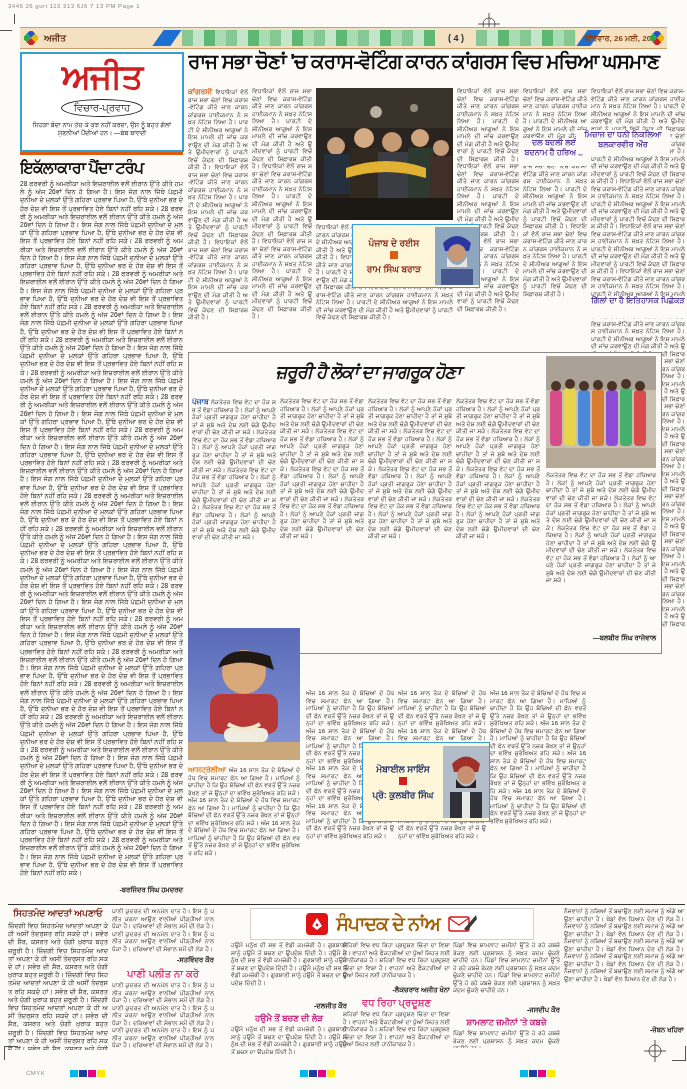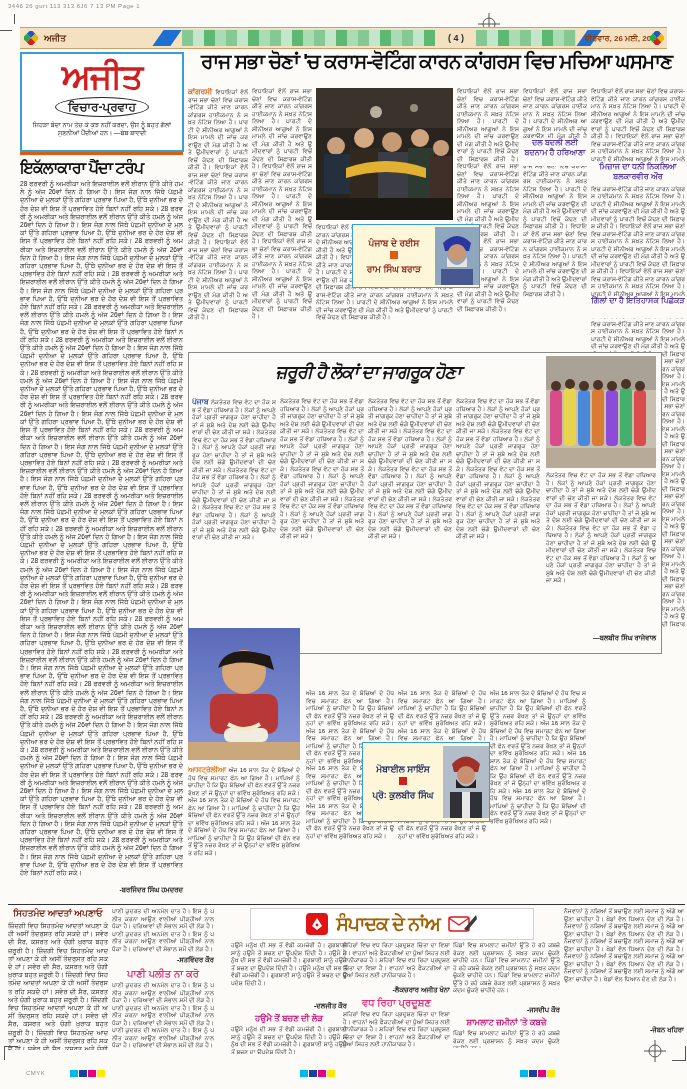--- a/index.html
+++ b/index.html
@@ -12,31 +12,31 @@
   
   .hbar{background:#f4e1c2;border-top:1px solid #c9a06a;border-bottom:1px solid #c9a06a;}
   .hbar-title{font-size:9px;font-weight:bold;color:#5a2a10;}
   .greens{background:repeating-linear-gradient(90deg,#86c893 0 11px,#c3e5c9 11px 22px,#5db873 22px 33px,#aadcb4 33px 44px);}
   .slash{background:#1d6fd1;transform:skewX(-35deg);}
   .pagenum{font-size:9px;font-weight:bold;color:#25303c;}
   .hdate{font-size:8px;font-weight:bold;color:#8a3d10;text-align:right;}
   
   .mast{border:2px solid #35a0d8;background:#fff;text-align:center;}
   .mast-title{font-size:34px;font-weight:bold;color:#d01f1f;line-height:36px;letter-spacing:-1px;}
-  .motto{display:inline-block;border:1.5px solid #222;border-radius:50%;padding:2px 12px;font-size:12px;font-weight:bold;color:#222;}
+  .motto{display:inline-block;border:1.5px solid #222;border-radius:50%;padding:2px 12px;font-size:10px;font-weight:normal;color:#222;}
   .quote{font-size:6.4px;line-height:8px;color:#111;text-align:center;padding:0 3px;}
   .orange-rule{background:#e05a10;}
   
   .txt{font-size:6px;line-height:7.5px;text-align:justify;color:#242424;overflow:hidden;word-break:break-all;}
   .txt-lg{font-size:6.6px;line-height:8.2px;}
   .lead{font-weight:bold;font-size:7.5px;}
   .sig{font-size:6.8px;font-weight:bold;text-align:right;color:#111;}
   
   .h-ed{font-size:16px;font-weight:bold;color:#111;letter-spacing:-1px;white-space:nowrap;overflow:hidden;}
-  .h-a1{font-size:20px;font-weight:bold;color:#0d0d0d;text-align:center;letter-spacing:-1px;white-space:nowrap;overflow:hidden;}
+  .h-a1{font-size:20px;font-weight:bold;color:#0d0d0d;text-align:left;letter-spacing:-1px;white-space:nowrap;overflow:hidden;}
   .h-a2{font-size:18px;font-weight:bold;font-style:italic;color:#151515;text-align:center;letter-spacing:-1px;white-space:nowrap;overflow:hidden;}
   .h-a3{font-size:16px;font-weight:bold;color:#0d0d0d;text-align:center;letter-spacing:-1px;white-space:nowrap;overflow:hidden;}
   .subhead{font-size:8px;font-weight:bold;color:#5b3f9e;text-align:center;background:#fcfbf8;line-height:10px;overflow:hidden;}
   .lh-maroon{font-size:9px;font-weight:bold;color:#7a1f10;text-align:center;}
   .lh-pink{font-size:10px;font-weight:bold;color:#e0347c;text-align:center;}
   .lh-mag{font-size:8.5px;font-weight:bold;color:#c41878;text-align:center;}
   
   .pbox{border:1.5px solid #35a0d8;background:#fdf6d8;display:flex;align-items:center;overflow:hidden;}
   .pbox .nm{flex:1;text-align:center;font-weight:bold;color:#8c1f12;font-size:9px;line-height:11px;}
   .pbox .nm .sq{display:inline-block;width:8px;height:8px;background:#e05a10;margin:2px 0;}
@@ -128,21 +128,21 @@
     <rect x="0" y="110" width="137" height="22" fill="#1c1814"></rect>
   </svg>
   <div class="abs txt" style="left:316px;top:224px;width:137px;height:124px;">ਵਿਧਾਇਕਾਂ ਵੱਲੋਂ ਰਾਜ ਸਭਾ ਚੋਣਾਂ ਵਿਚ ਕਰਾਸ-ਵੋਟਿੰਗ ਕੀਤੇ ਜਾਣ ਕਾਰਨ ਕਾਂਗਰਸ ਹਾਈਕਮਾਨ ਨੇ ਸਖ਼ਤ ਨੋਟਿਸ ਲਿਆ ਹੈ। ਪਾਰਟੀ ਦੇ ਸੀਨੀਅਰ ਆਗੂਆਂ ਨੇ ਇਸ ਮਾਮਲੇ ਦੀ ਜਾਂਚ ਕਰਵਾਉਣ ਦੀ ਮੰਗ ਕੀਤੀ ਹੈ ਅਤੇ ਉਮੀਦਵਾਰਾਂ ਨੂੰ ਪਾਰਟੀ ਵਿਚੋਂ ਕੱਢਣ ਦੀ ਸਿਫ਼ਾਰਸ਼ ਕੀਤੀ ਹੈ। ਵਿਧਾਇਕਾਂ ਵੱਲੋਂ ਰਾਜ ਸਭਾ ਚੋਣਾਂ ਵਿਚ ਕਰਾਸ-ਵੋਟਿੰਗ ਕੀਤੇ ਜਾਣ ਕਾਰਨ ਕਾਂਗਰਸ ਹਾਈਕਮਾਨ ਨੇ ਸਖ਼ਤ ਨੋਟਿਸ ਲਿਆ ਹੈ। ਪਾਰਟੀ ਦੇ ਸੀਨੀਅਰ ਆਗੂਆਂ ਨੇ ਇਸ ਮਾਮਲੇ ਦੀ ਜਾਂਚ ਕਰਵਾਉਣ ਦੀ ਮੰਗ ਕੀਤੀ ਹੈ ਅਤੇ ਉਮੀਦਵਾਰਾਂ ਨੂੰ ਪਾਰਟੀ ਵਿਚੋਂ ਕੱਢਣ ਦੀ ਸਿਫ਼ਾਰਸ਼ ਕੀਤੀ ਹੈ। ਵਿਧਾਇਕਾਂ ਵੱਲੋਂ ਰਾਜ ਸਭਾ ਚੋਣਾਂ ਵਿਚ ਕਰਾਸ-ਵੋਟਿੰਗ ਕੀਤੇ ਜਾਣ ਕਾਰਨ ਕਾਂਗਰਸ ਹਾਈਕਮਾਨ ਨੇ ਸਖ਼ਤ ਨੋਟਿਸ ਲਿਆ ਹੈ। ਪਾਰਟੀ ਦੇ ਸੀਨੀਅਰ ਆਗੂਆਂ ਨੇ ਇਸ ਮਾਮਲੇ ਦੀ ਜਾਂਚ ਕਰਵਾਉਣ ਦੀ ਮੰਗ ਕੀਤੀ ਹੈ ਅਤੇ ਉਮੀਦਵਾਰਾਂ ਨੂੰ ਪਾਰਟੀ ਵਿਚੋਂ ਕੱਢਣ ਦੀ ਸਿਫ਼ਾਰਸ਼ ਕੀਤੀ ਹੈ। </div>
 
   <div class="abs txt" style="left:457px;top:88px;width:62px;height:260px;">ਵਿਧਾਇਕਾਂ ਵੱਲੋਂ ਰਾਜ ਸਭਾ ਚੋਣਾਂ ਵਿਚ ਕਰਾਸ-ਵੋਟਿੰਗ ਕੀਤੇ ਜਾਣ ਕਾਰਨ ਕਾਂਗਰਸ ਹਾਈਕਮਾਨ ਨੇ ਸਖ਼ਤ ਨੋਟਿਸ ਲਿਆ ਹੈ। ਪਾਰਟੀ ਦੇ ਸੀਨੀਅਰ ਆਗੂਆਂ ਨੇ ਇਸ ਮਾਮਲੇ ਦੀ ਜਾਂਚ ਕਰਵਾਉਣ ਦੀ ਮੰਗ ਕੀਤੀ ਹੈ ਅਤੇ ਉਮੀਦਵਾਰਾਂ ਨੂੰ ਪਾਰਟੀ ਵਿਚੋਂ ਕੱਢਣ ਦੀ ਸਿਫ਼ਾਰਸ਼ ਕੀਤੀ ਹੈ। ਵਿਧਾਇਕਾਂ ਵੱਲੋਂ ਰਾਜ ਸਭਾ ਚੋਣਾਂ ਵਿਚ ਕਰਾਸ-ਵੋਟਿੰਗ ਕੀਤੇ ਜਾਣ ਕਾਰਨ ਕਾਂਗਰਸ ਹਾਈਕਮਾਨ ਨੇ ਸਖ਼ਤ ਨੋਟਿਸ ਲਿਆ ਹੈ। ਪਾਰਟੀ ਦੇ ਸੀਨੀਅਰ ਆਗੂਆਂ ਨੇ ਇਸ ਮਾਮਲੇ ਦੀ ਜਾਂਚ ਕਰਵਾਉਣ ਦੀ ਮੰਗ ਕੀਤੀ ਹੈ ਅਤੇ ਉਮੀਦਵਾਰਾਂ ਨੂੰ ਪਾਰਟੀ ਵਿਚੋਂ ਕੱਢਣ ਦੀ ਸਿਫ਼ਾਰਸ਼ ਕੀਤੀ ਹੈ। ਵਿਧਾਇਕਾਂ ਵੱਲੋਂ ਰਾਜ ਸਭਾ ਚੋਣਾਂ ਵਿਚ ਕਰਾਸ-ਵੋਟਿੰਗ ਕੀਤੇ ਜਾਣ ਕਾਰਨ ਕਾਂਗਰਸ ਹਾਈਕਮਾਨ ਨੇ ਸਖ਼ਤ ਨੋਟਿਸ ਲਿਆ ਹੈ। ਪਾਰਟੀ ਦੇ ਸੀਨੀਅਰ ਆਗੂਆਂ ਨੇ ਇਸ ਮਾਮਲੇ ਦੀ ਜਾਂਚ ਕਰਵਾਉਣ ਦੀ ਮੰਗ ਕੀਤੀ ਹੈ ਅਤੇ ਉਮੀਦਵਾਰਾਂ ਨੂੰ ਪਾਰਟੀ ਵਿਚੋਂ ਕੱਢਣ ਦੀ ਸਿਫ਼ਾਰਸ਼ ਕੀਤੀ ਹੈ। </div>
   <div class="abs txt" style="left:523px;top:88px;width:64px;height:260px;">ਵਿਧਾਇਕਾਂ ਵੱਲੋਂ ਰਾਜ ਸਭਾ ਚੋਣਾਂ ਵਿਚ ਕਰਾਸ-ਵੋਟਿੰਗ ਕੀਤੇ ਜਾਣ ਕਾਰਨ ਕਾਂਗਰਸ ਹਾਈਕਮਾਨ ਨੇ ਸਖ਼ਤ ਨੋਟਿਸ ਲਿਆ ਹੈ। ਪਾਰਟੀ ਦੇ ਸੀਨੀਅਰ ਆਗੂਆਂ ਨੇ ਇਸ ਮਾਮਲੇ ਦੀ ਜਾਂਚ ਕਰਵਾਉਣ ਦੀ ਮੰਗ ਕੀਤੀ ਹੈ ਅਤੇ ਉਮੀਦਵਾਰਾਂ ਨੂੰ ਪਾਰਟੀ ਵਿਚੋਂ ਕੱਢਣ ਦੀ ਸਿਫ਼ਾਰਸ਼ ਕੀਤੀ ਹੈ। ਵਿਧਾਇਕਾਂ ਵੱਲੋਂ ਰਾਜ ਸਭਾ ਚੋਣਾਂ ਵਿਚ ਕਰਾਸ-ਵੋਟਿੰਗ ਕੀਤੇ ਜਾਣ ਕਾਰਨ ਕਾਂਗਰਸ ਹਾਈਕਮਾਨ ਨੇ ਸਖ਼ਤ ਨੋਟਿਸ ਲਿਆ ਹੈ। ਪਾਰਟੀ ਦੇ ਸੀਨੀਅਰ ਆਗੂਆਂ ਨੇ ਇਸ ਮਾਮਲੇ ਦੀ ਜਾਂਚ ਕਰਵਾਉਣ ਦੀ ਮੰਗ ਕੀਤੀ ਹੈ ਅਤੇ ਉਮੀਦਵਾਰਾਂ ਨੂੰ ਪਾਰਟੀ ਵਿਚੋਂ ਕੱਢਣ ਦੀ ਸਿਫ਼ਾਰਸ਼ ਕੀਤੀ ਹੈ। ਵਿਧਾਇਕਾਂ ਵੱਲੋਂ ਰਾਜ ਸਭਾ ਚੋਣਾਂ ਵਿਚ ਕਰਾਸ-ਵੋਟਿੰਗ ਕੀਤੇ ਜਾਣ ਕਾਰਨ ਕਾਂਗਰਸ ਹਾਈਕਮਾਨ ਨੇ ਸਖ਼ਤ ਨੋਟਿਸ ਲਿਆ ਹੈ। ਪਾਰਟੀ ਦੇ ਸੀਨੀਅਰ ਆਗੂਆਂ ਨੇ ਇਸ ਮਾਮਲੇ ਦੀ ਜਾਂਚ ਕਰਵਾਉਣ ਦੀ ਮੰਗ ਕੀਤੀ ਹੈ ਅਤੇ ਉਮੀਦਵਾਰਾਂ ਨੂੰ ਪਾਰਟੀ ਵਿਚੋਂ ਕੱਢਣ ਦੀ ਸਿਫ਼ਾਰਸ਼ ਕੀਤੀ ਹੈ। </div>
 
   <div class="abs txt" style="left:591px;top:88px;width:94px;height:816px;">ਵਿਧਾਇਕਾਂ ਵੱਲੋਂ ਰਾਜ ਸਭਾ ਚੋਣਾਂ ਵਿਚ ਕਰਾਸ-ਵੋਟਿੰਗ ਕੀਤੇ ਜਾਣ ਕਾਰਨ ਕਾਂਗਰਸ ਹਾਈਕਮਾਨ ਨੇ ਸਖ਼ਤ ਨੋਟਿਸ ਲਿਆ ਹੈ। ਪਾਰਟੀ ਦੇ ਸੀਨੀਅਰ ਆਗੂਆਂ ਨੇ ਇਸ ਮਾਮਲੇ ਦੀ ਜਾਂਚ ਕਰਵਾਉਣ ਦੀ ਮੰਗ ਕੀਤੀ ਹੈ ਅਤੇ ਉਮੀਦਵਾਰਾਂ ਨੂੰ ਪਾਰਟੀ ਵਿਚੋਂ ਕੱਢਣ ਦੀ ਸਿਫ਼ਾਰਸ਼ ਕੀਤੀ ਹੈ। ਵਿਧਾਇਕਾਂ ਵੱਲੋਂ ਰਾਜ ਸਭਾ ਚੋਣਾਂ ਵਿਚ ਕਰਾਸ-ਵੋਟਿੰਗ ਕੀਤੇ ਜਾਣ ਕਾਰਨ ਕਾਂਗਰਸ ਹਾਈਕਮਾਨ ਨੇ ਸਖ਼ਤ ਨੋਟਿਸ ਲਿਆ ਹੈ। ਪਾਰਟੀ ਦੇ ਸੀਨੀਅਰ ਆਗੂਆਂ ਨੇ ਇਸ ਮਾਮਲੇ ਦੀ ਜਾਂਚ ਕਰਵਾਉਣ ਦੀ ਮੰਗ ਕੀਤੀ ਹੈ ਅਤੇ ਉਮੀਦਵਾਰਾਂ ਨੂੰ ਪਾਰਟੀ ਵਿਚੋਂ ਕੱਢਣ ਦੀ ਸਿਫ਼ਾਰਸ਼ ਕੀਤੀ ਹੈ। ਵਿਧਾਇਕਾਂ ਵੱਲੋਂ ਰਾਜ ਸਭਾ ਚੋਣਾਂ ਵਿਚ ਕਰਾਸ-ਵੋਟਿੰਗ ਕੀਤੇ ਜਾਣ ਕਾਰਨ ਕਾਂਗਰਸ ਹਾਈਕਮਾਨ ਨੇ ਸਖ਼ਤ ਨੋਟਿਸ ਲਿਆ ਹੈ। ਪਾਰਟੀ ਦੇ ਸੀਨੀਅਰ ਆਗੂਆਂ ਨੇ ਇਸ ਮਾਮਲੇ ਦੀ ਜਾਂਚ ਕਰਵਾਉਣ ਦੀ ਮੰਗ ਕੀਤੀ ਹੈ ਅਤੇ ਉਮੀਦਵਾਰਾਂ ਨੂੰ ਪਾਰਟੀ ਵਿਚੋਂ ਕੱਢਣ ਦੀ ਸਿਫ਼ਾਰਸ਼ ਕੀਤੀ ਹੈ। ਵਿਧਾਇਕਾਂ ਵੱਲੋਂ ਰਾਜ ਸਭਾ ਚੋਣਾਂ ਵਿਚ ਕਰਾਸ-ਵੋਟਿੰਗ ਕੀਤੇ ਜਾਣ ਕਾਰਨ ਕਾਂਗਰਸ ਹਾਈਕਮਾਨ ਨੇ ਸਖ਼ਤ ਨੋਟਿਸ ਲਿਆ ਹੈ। ਪਾਰਟੀ ਦੇ ਸੀਨੀਅਰ ਆਗੂਆਂ ਨੇ ਇਸ ਮਾਮਲੇ ਦੀ ਜਾਂਚ ਕਰਵਾਉਣ ਦੀ ਮੰਗ ਕੀਤੀ ਹੈ ਅਤੇ ਉਮੀਦਵਾਰਾਂ ਨੂੰ ਪਾਰਟੀ ਵਿਚੋਂ ਕੱਢਣ ਦੀ ਸਿਫ਼ਾਰਸ਼ ਕੀਤੀ ਹੈ। ਵਿਧਾਇਕਾਂ ਵੱਲੋਂ ਰਾਜ ਸਭਾ ਚੋਣਾਂ ਵਿਚ ਕਰਾਸ-ਵੋਟਿੰਗ ਕੀਤੇ ਜਾਣ ਕਾਰਨ ਕਾਂਗਰਸ ਹਾਈਕਮਾਨ ਨੇ ਸਖ਼ਤ ਨੋਟਿਸ ਲਿਆ ਹੈ। ਪਾਰਟੀ ਦੇ ਸੀਨੀਅਰ ਆਗੂਆਂ ਨੇ ਇਸ ਮਾਮਲੇ ਦੀ ਜਾਂਚ ਕਰਵਾਉਣ ਦੀ ਮੰਗ ਕੀਤੀ ਹੈ ਅਤੇ ਉਮੀਦਵਾਰਾਂ ਨੂੰ ਪਾਰਟੀ ਵਿਚੋਂ ਕੱਢਣ ਦੀ ਸਿਫ਼ਾਰਸ਼ ਕੀਤੀ ਹੈ। ਵਿਧਾਇਕਾਂ ਵੱਲੋਂ ਰਾਜ ਸਭਾ ਚੋਣਾਂ ਵਿਚ ਕਰਾਸ-ਵੋਟਿੰਗ ਕੀਤੇ ਜਾਣ ਕਾਰਨ ਕਾਂਗਰਸ ਹਾਈਕਮਾਨ ਨੇ ਸਖ਼ਤ ਨੋਟਿਸ ਲਿਆ ਹੈ। ਪਾਰਟੀ ਦੇ ਸੀਨੀਅਰ ਆਗੂਆਂ ਨੇ ਇਸ ਮਾਮਲੇ ਦੀ ਜਾਂਚ ਕਰਵਾਉਣ ਦੀ ਮੰਗ ਕੀਤੀ ਹੈ ਅਤੇ ਉਮੀਦਵਾਰਾਂ ਨੂੰ ਪਾਰਟੀ ਵਿਚੋਂ ਕੱਢਣ ਦੀ ਸਿਫ਼ਾਰਸ਼ ਕੀਤੀ ਹੈ। ਵਿਧਾਇਕਾਂ ਵੱਲੋਂ ਰਾਜ ਸਭਾ ਚੋਣਾਂ ਵਿਚ ਕਰਾਸ-ਵੋਟਿੰਗ ਕੀਤੇ ਜਾਣ ਕਾਰਨ ਕਾਂਗਰਸ ਹਾਈਕਮਾਨ ਨੇ ਸਖ਼ਤ ਨੋਟਿਸ ਲਿਆ ਹੈ। ਪਾਰਟੀ ਦੇ ਸੀਨੀਅਰ ਆਗੂਆਂ ਨੇ ਇਸ ਮਾਮਲੇ ਦੀ ਜਾਂਚ ਕਰਵਾਉਣ ਦੀ ਮੰਗ ਕੀਤੀ ਹੈ ਅਤੇ ਉਮੀਦਵਾਰਾਂ ਨੂੰ ਪਾਰਟੀ ਵਿਚੋਂ ਕੱਢਣ ਦੀ ਸਿਫ਼ਾਰਸ਼ ਕੀਤੀ ਹੈ। ਵਿਧਾਇਕਾਂ ਵੱਲੋਂ ਰਾਜ ਸਭਾ ਚੋਣਾਂ ਵਿਚ ਕਰਾਸ-ਵੋਟਿੰਗ ਕੀਤੇ ਜਾਣ ਕਾਰਨ ਕਾਂਗਰਸ ਹਾਈਕਮਾਨ ਨੇ ਸਖ਼ਤ ਨੋਟਿਸ ਲਿਆ ਹੈ। ਪਾਰਟੀ ਦੇ ਸੀਨੀਅਰ ਆਗੂਆਂ ਨੇ ਇਸ ਮਾਮਲੇ ਦੀ ਜਾਂਚ ਕਰਵਾਉਣ ਦੀ ਮੰਗ ਕੀਤੀ ਹੈ ਅਤੇ ਉਮੀਦਵਾਰਾਂ ਨੂੰ ਪਾਰਟੀ ਵਿਚੋਂ ਕੱਢਣ ਦੀ ਸਿਫ਼ਾਰਸ਼ ਕੀਤੀ ਹੈ। ਵਿਧਾਇਕਾਂ ਵੱਲੋਂ ਰਾਜ ਸਭਾ ਚੋਣਾਂ ਵਿਚ ਕਰਾਸ-ਵੋਟਿੰਗ ਕੀਤੇ ਜਾਣ ਕਾਰਨ ਕਾਂਗਰਸ ਹਾਈਕਮਾਨ ਨੇ ਸਖ਼ਤ ਨੋਟਿਸ ਲਿਆ ਹੈ। ਪਾਰਟੀ ਦੇ ਸੀਨੀਅਰ ਆਗੂਆਂ ਨੇ ਇਸ ਮਾਮਲੇ ਦੀ ਜਾਂਚ ਕਰਵਾਉਣ ਦੀ ਮੰਗ ਕੀਤੀ ਹੈ ਅਤੇ ਉਮੀਦਵਾਰਾਂ ਨੂੰ ਪਾਰਟੀ ਵਿਚੋਂ ਕੱਢਣ ਦੀ ਸਿਫ਼ਾਰਸ਼ ਕੀਤੀ ਹੈ। ਵਿਧਾਇਕਾਂ ਵੱਲੋਂ ਰਾਜ ਸਭਾ ਚੋਣਾਂ ਵਿਚ ਕਰਾਸ-ਵੋਟਿੰਗ ਕੀਤੇ ਜਾਣ ਕਾਰਨ ਕਾਂਗਰਸ ਹਾਈਕਮਾਨ ਨੇ ਸਖ਼ਤ ਨੋਟਿਸ ਲਿਆ ਹੈ। ਪਾਰਟੀ ਦੇ ਸੀਨੀਅਰ ਆਗੂਆਂ ਨੇ ਇਸ ਮਾਮਲੇ ਦੀ ਜਾਂਚ ਕਰਵਾਉਣ ਦੀ ਮੰਗ ਕੀਤੀ ਹੈ ਅਤੇ ਉਮੀਦਵਾਰਾਂ ਨੂੰ ਪਾਰਟੀ ਵਿਚੋਂ ਕੱਢਣ ਦੀ ਸਿਫ਼ਾਰਸ਼ ਕੀਤੀ ਹੈ। ਵਿਧਾਇਕਾਂ ਵੱਲੋਂ ਰਾਜ ਸਭਾ ਚੋਣਾਂ ਵਿਚ ਕਰਾਸ-ਵੋਟਿੰਗ ਕੀਤੇ ਜਾਣ ਕਾਰਨ ਕਾਂਗਰਸ ਹਾਈਕਮਾਨ ਨੇ ਸਖ਼ਤ ਨੋਟਿਸ ਲਿਆ ਹੈ। ਪਾਰਟੀ ਦੇ ਸੀਨੀਅਰ ਆਗੂਆਂ ਨੇ ਇਸ ਮਾਮਲੇ ਦੀ ਜਾਂਚ ਕਰਵਾਉਣ ਦੀ ਮੰਗ ਕੀਤੀ ਹੈ ਅਤੇ ਉਮੀਦਵਾਰਾਂ ਨੂੰ ਪਾਰਟੀ ਵਿਚੋਂ ਕੱਢਣ ਦੀ ਸਿਫ਼ਾਰਸ਼ ਕੀਤੀ ਹੈ। ਵਿਧਾਇਕਾਂ ਵੱਲੋਂ ਰਾਜ ਸਭਾ ਚੋਣਾਂ ਵਿਚ ਕਰਾਸ-ਵੋਟਿੰਗ ਕੀਤੇ ਜਾਣ ਕਾਰਨ ਕਾਂਗਰਸ ਹਾਈਕਮਾਨ ਨੇ ਸਖ਼ਤ ਨੋਟਿਸ ਲਿਆ ਹੈ। ਪਾਰਟੀ ਦੇ ਸੀਨੀਅਰ ਆਗੂਆਂ ਨੇ ਇਸ ਮਾਮਲੇ ਦੀ ਜਾਂਚ ਕਰਵਾਉਣ ਦੀ ਮੰਗ ਕੀਤੀ ਹੈ ਅਤੇ ਉਮੀਦਵਾਰਾਂ ਨੂੰ ਪਾਰਟੀ ਵਿਚੋਂ ਕੱਢਣ ਦੀ ਸਿਫ਼ਾਰਸ਼ ਕੀਤੀ ਹੈ। </div>
 
   <div class="abs subhead" style="left:521px;top:138px;width:68px;height:28px;">ਦਲ ਬਦਲੀ ਲਈ ਬਦਨਾਮ ਹੈ ਹਰਿਆਣਾ</div>
-  <div class="abs subhead" style="left:591px;top:130px;width:94px;height:24px;margin-top:32px;">ਮਿਜ਼ਾਜ ਦਾ ਧਨੀ ਨਿਕਲਿਆ ਬਲਕਾਰਵੀਰ ਔਰ</div>
+  <div class="abs subhead" style="left:576px;top:130px;width:94px;height:24px;">ਮਿਜ਼ਾਜ ਦਾ ਧਨੀ ਨਿਕਲਿਆ ਬਲਕਾਰਵੀਰ ਔਰ</div>
   <div class="abs subhead" style="left:591px;top:296px;width:94px;height:22px;">ਗਿੱਲਾਂ ਦਾ ਹੈ ਇਤਿਹਾਸਕ ਪਿਛੋਕੜ</div>
 
   <div class="abs pbox" style="left:352px;top:224px;width:126px;height:62px;">
     <div class="nm">
       <div>ਪੰਜਾਬ ਦੇ ਰਈਸ</div>
       <span class="sq"></span>
       <div>ਰਾਮ ਸਿੰਘ ਬਰਾੜ</div>
     </div>
     <svg width="44" height="58" viewBox="0 0 44 58">
       <rect width="44" height="58" fill="#8fa6bf"></rect>

